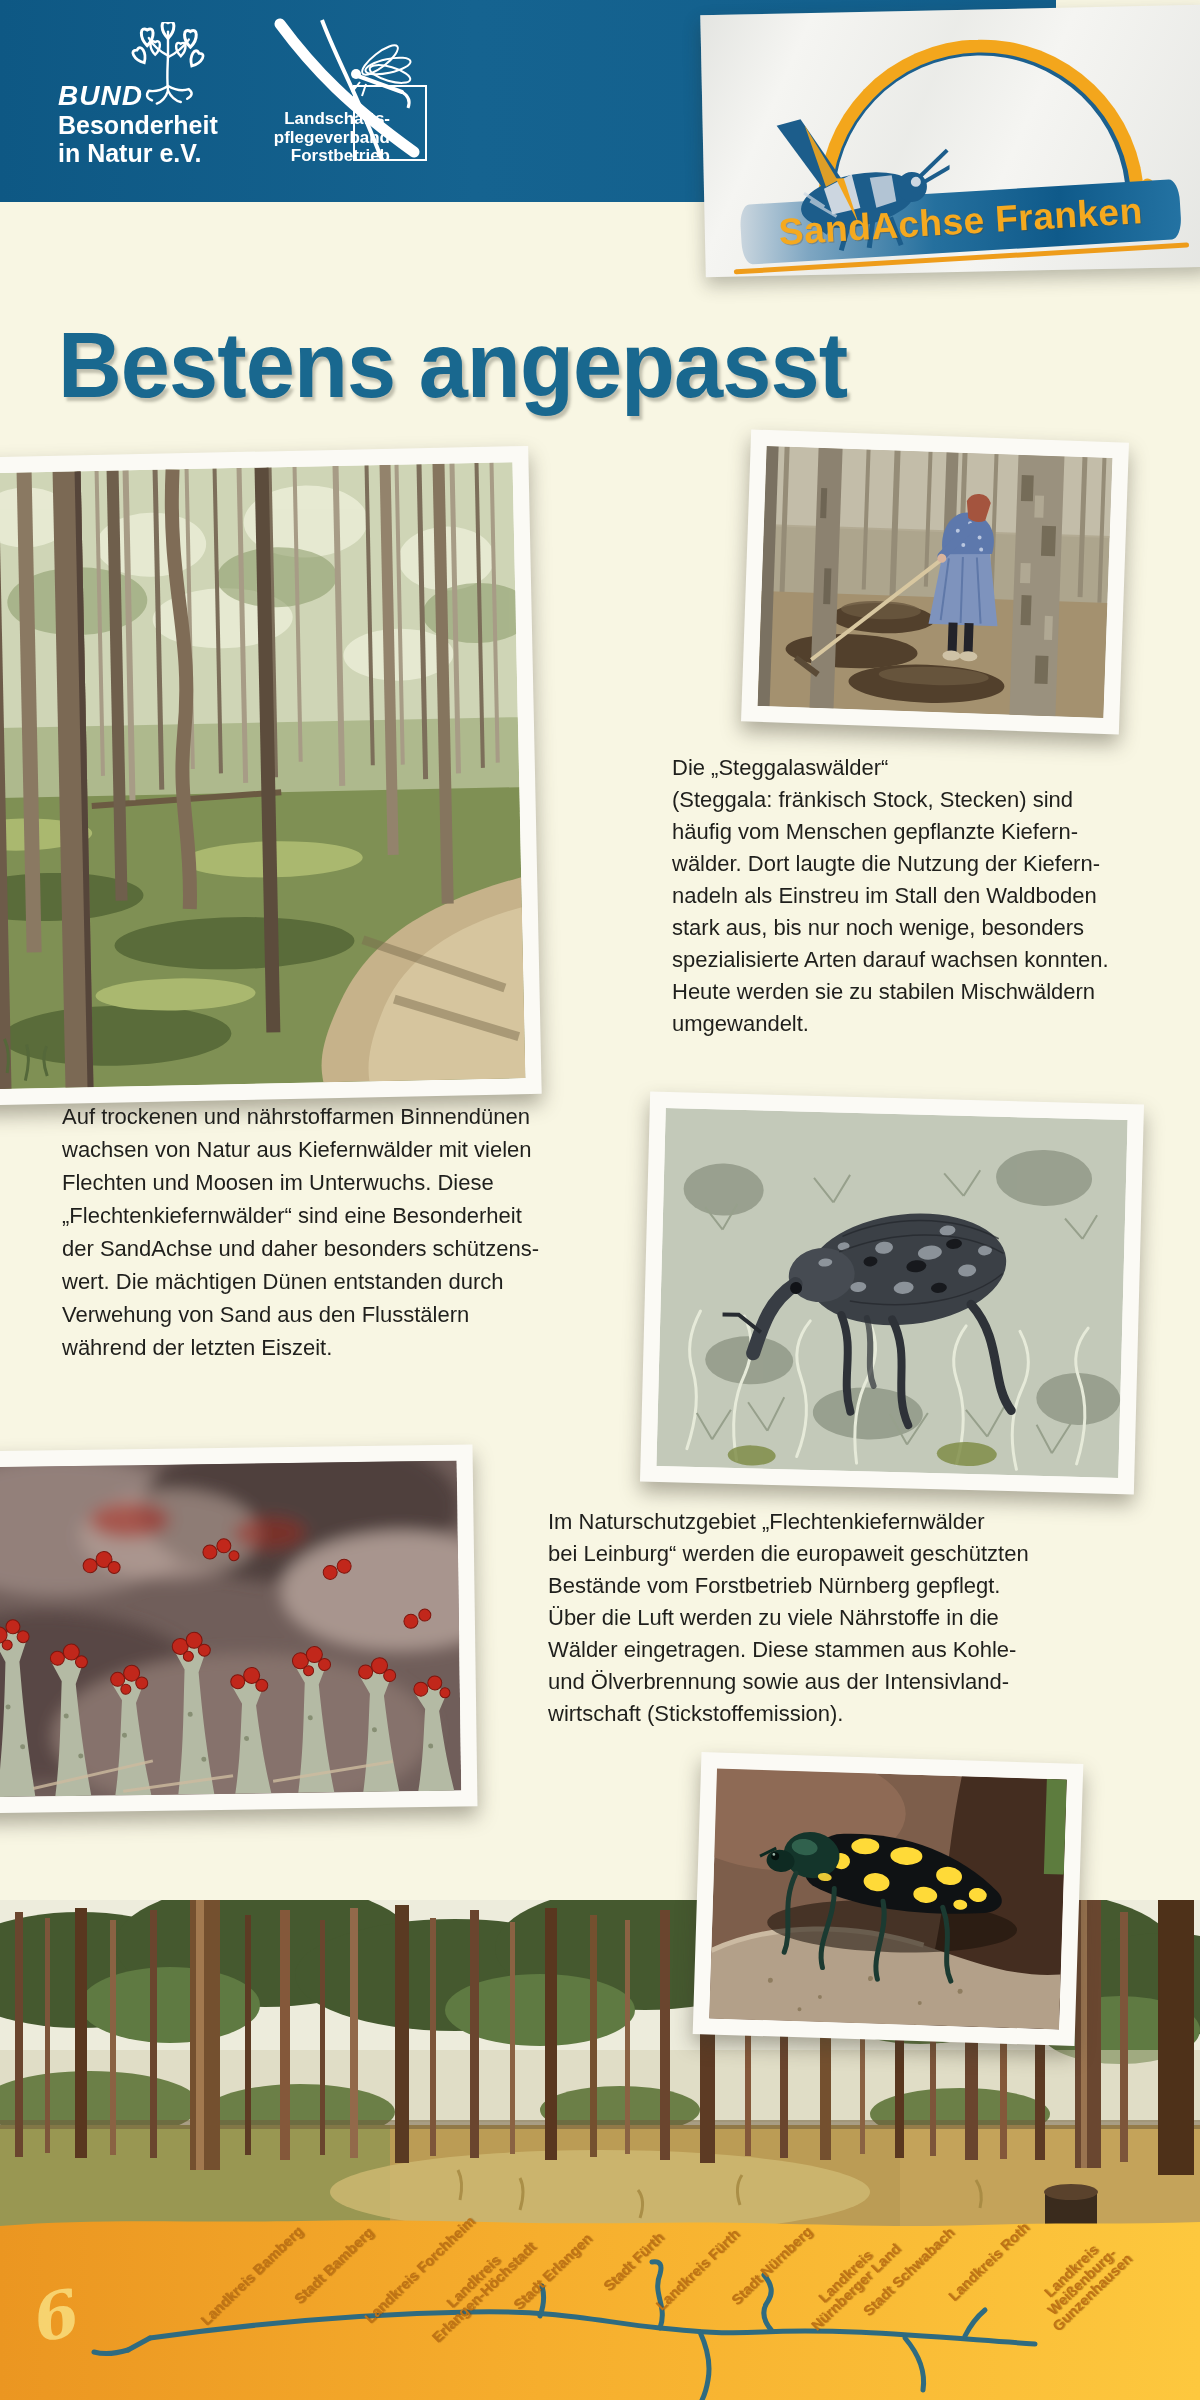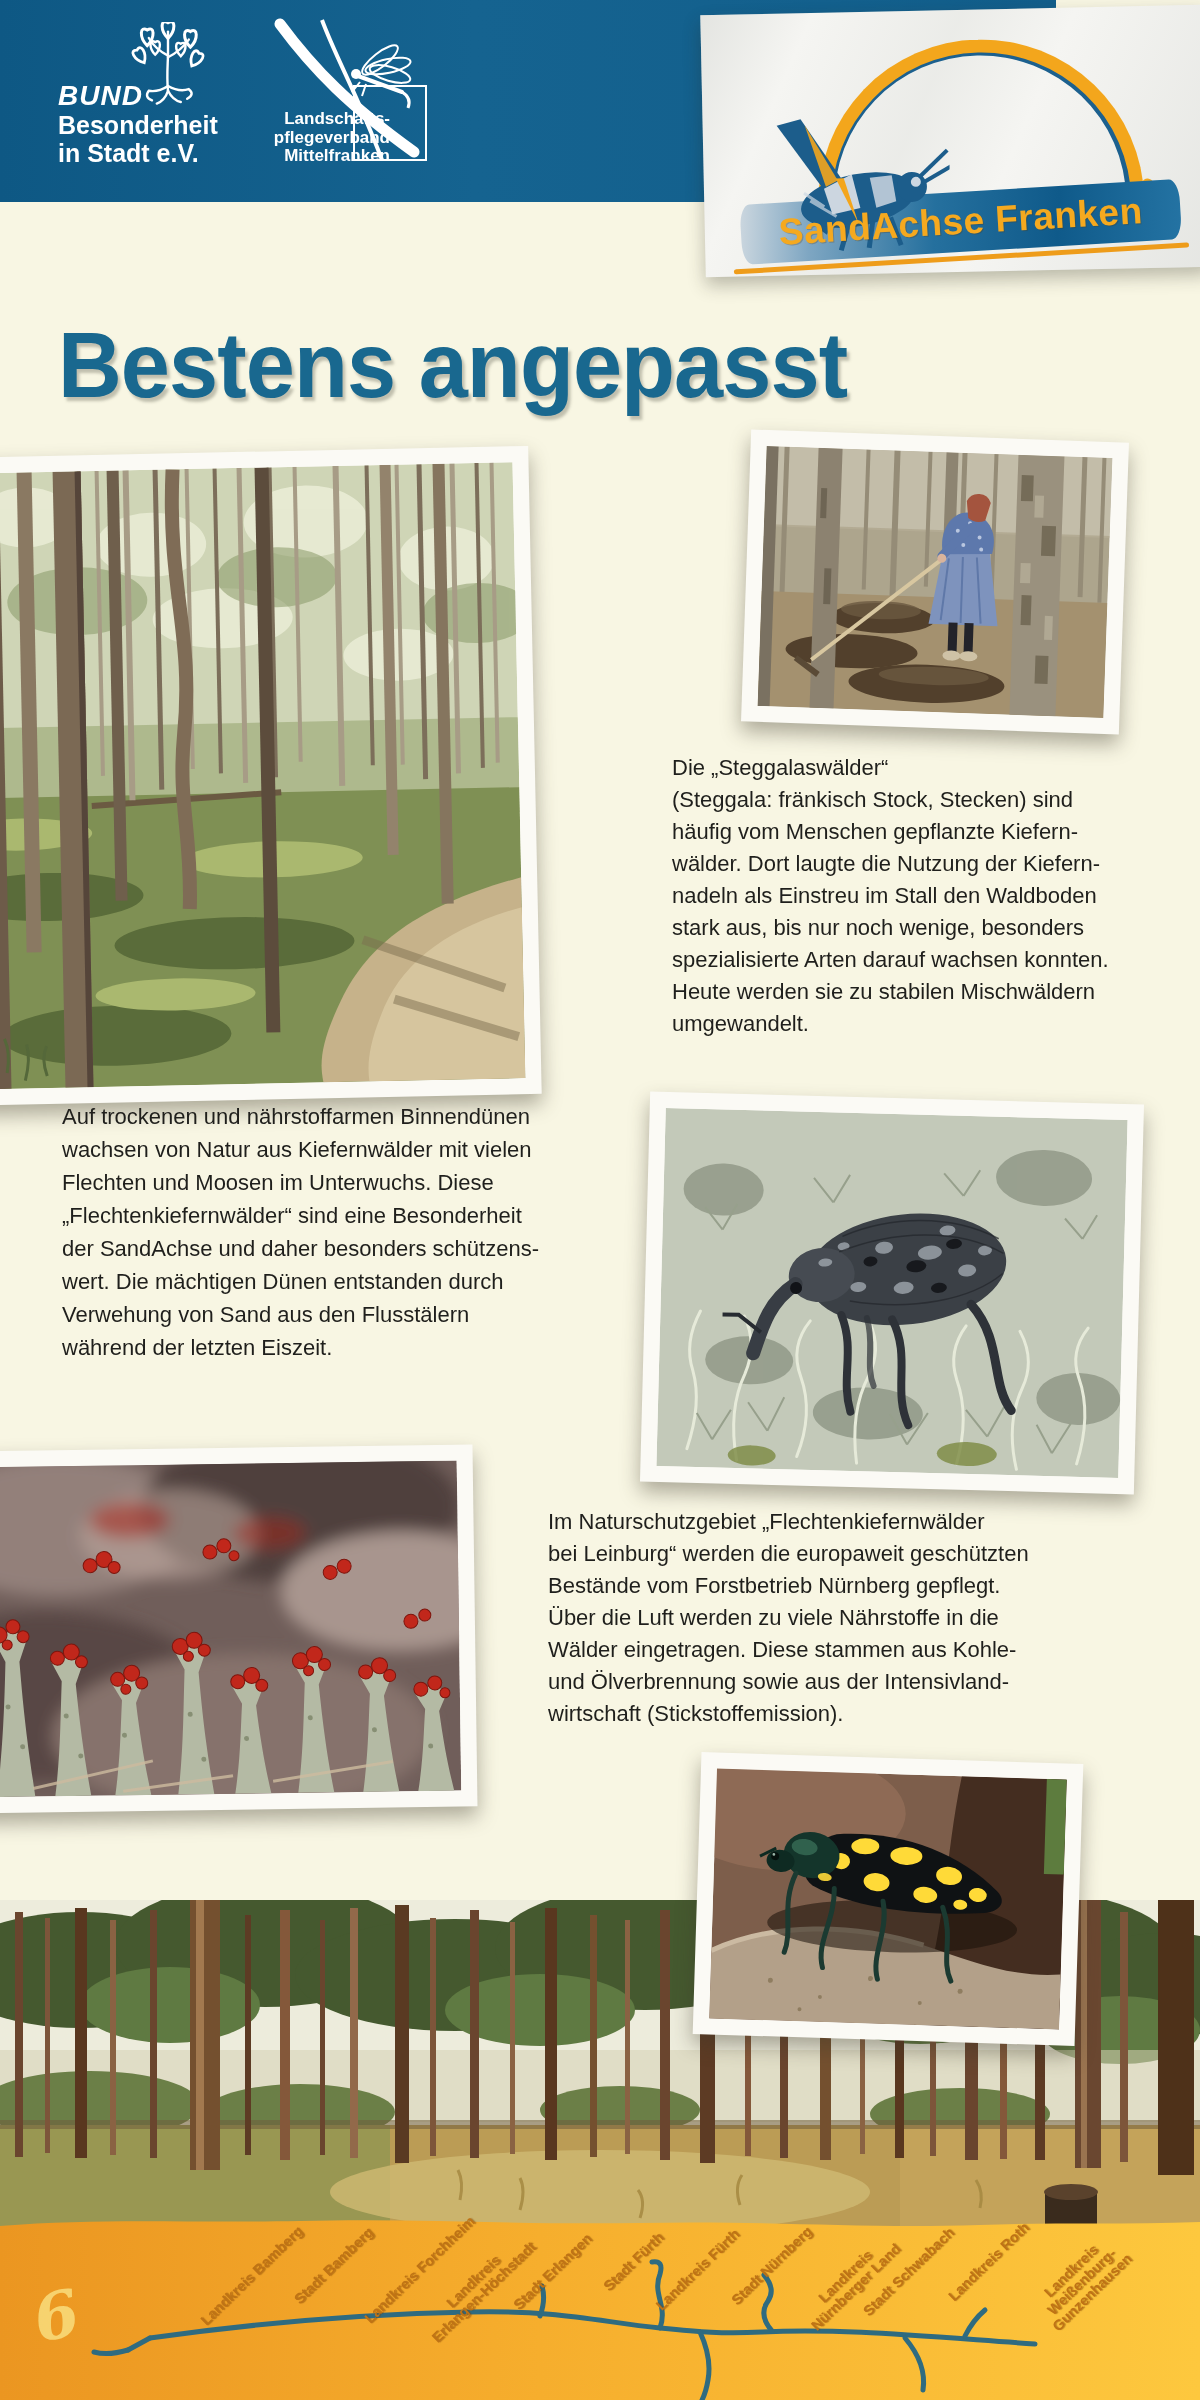--- a/index.html
+++ b/index.html
@@ -93,41 +93,41 @@
         <use href="#lf" transform="translate(78,18) scale(1.5)"></use>
         <use href="#lf" transform="translate(14,40) scale(1.4) rotate(-30)"></use>
         <use href="#lf" transform="translate(86,44) scale(1.4) rotate(30)"></use>
         <use href="#lf" transform="translate(34,30) scale(1.2)"></use>
         <use href="#lf" transform="translate(66,32) scale(1.2)"></use>
       </g>
     </svg>
     <div class="abs bund-text">
       <div class="bund-line1">BUND</div>
       <div class="bund-line2">Besonderheit</div>
-      <div class="bund-line3">in Stadt e.V.</div>
+      <div class="bund-line3">in Natur e.V.</div>
     </div>
 
     <svg class="abs" style="left:262px;top:18px;width:172px;height:150px;" viewBox="0 0 172 150">
       <rect x="92" y="68" width="72" height="74" fill="none" stroke="#fff" stroke-width="2"></rect>
       <path d="M18,6 C52,52 88,88 152,134" stroke="#fff" stroke-width="11" fill="none" stroke-linecap="round"></path>
       <path d="M60,2 C74,40 96,78 120,142" stroke="#fff" stroke-width="4" fill="none"></path>
       <g stroke="#fff" fill="none">
         <ellipse cx="118" cy="42" rx="22" ry="7" stroke-width="2" transform="rotate(-38 118 42)"></ellipse>
         <ellipse cx="126" cy="48" rx="23" ry="7" stroke-width="2" transform="rotate(-12 126 48)"></ellipse>
         <ellipse cx="128" cy="56" rx="21" ry="7" stroke-width="2" transform="rotate(16 128 56)"></ellipse>
         <path d="M96,58 L140,74" stroke-width="4" stroke-linecap="round"></path>
         <path d="M140,74 q10,6 6,16" stroke-width="3"></path>
         <circle cx="94" cy="56" r="5" fill="#fff" stroke="none"></circle>
         <path d="M98,64 l-8,10 M104,66 l-4,12" stroke-width="2"></path>
       </g>
     </svg>
     <div class="abs lpv-text">
       <div>Landschafts-</div>
       <div>pflegeverband</div>
-      <div>Mittelfranken</div>
+      <div>Forstbetrieb</div>
     </div>
   </div>
 
   <div id="banner" class="abs">
     <div class="abs arc-inner"></div>
     <div class="abs arc-main"></div>
     <div class="abs arc-hook"></div>
     <div class="abs band"></div>
     <div class="abs band-underline"></div>
     <svg class="abs hopper" viewBox="0 0 210 160">

